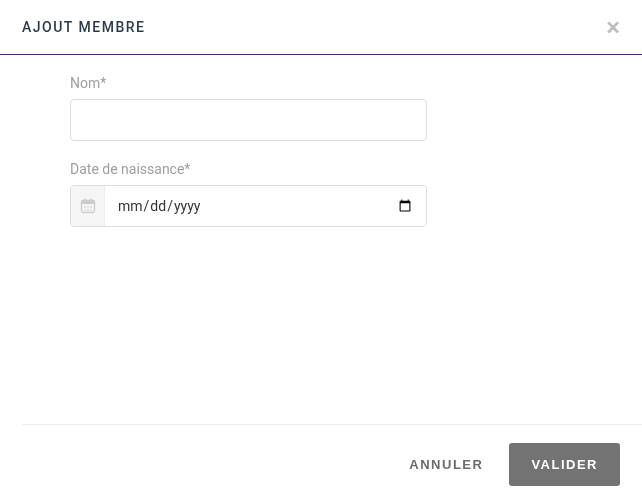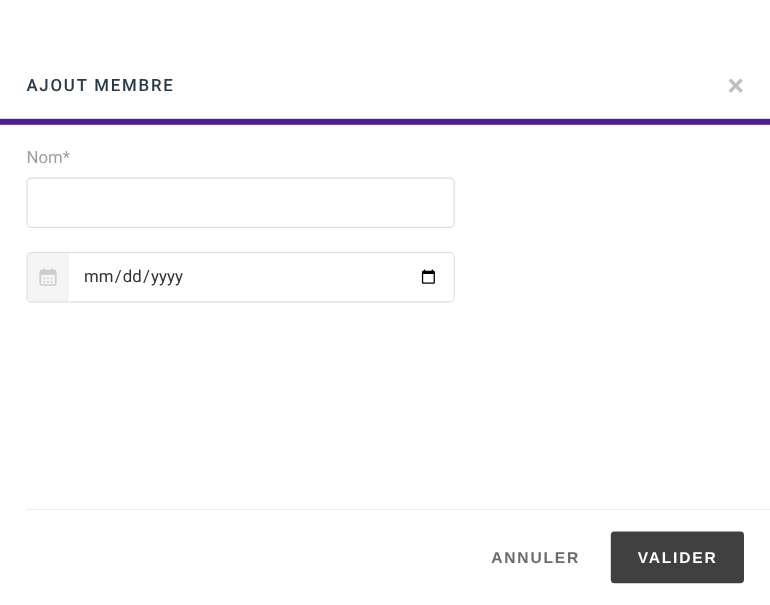--- a/index.html
+++ b/index.html
@@ -12,38 +12,38 @@
       background: #fff;
       width: 642px;
       height: 504px;
       position: relative;
     }
     .modal-header {
       display: flex;
       justify-content: space-between;
       align-items: center;
       padding: 14px 22px 14px 22px;
-      border-bottom: 5px solid #4c1d95;
-      margin-top: 45px;
+      border-bottom: 1px solid #4c1d95;
     }
     .modal-title {
       font-size: 14px;
       letter-spacing: 1.5px;
       color: #2b3a4a;
       font-weight: 500;
     }
     .close-btn {
       font-size: 26px;
       color: #bfbfbf;
       font-weight: 600;
       line-height: 1;
       cursor: pointer;
     }
     .modal-body {
       padding: 20px 10px 10px 22px;
+      margin-left: 48px;
     }
     .form-group {
       margin-bottom: 20px;
     }
     .form-label {
       display: block;
       font-size: 14px;
       color: #9e9e9e;
       margin-bottom: 8px;
       font-weight: 400;
@@ -104,21 +104,21 @@
       font-weight: 600;
       cursor: pointer;
       border: none;
       background: none;
     }
     .btn-cancel {
       color: #6b6b6b;
       padding: 10px 6px;
     }
     .btn-primary {
-      background: #404040;
+      background: #737373;
       color: #fff;
       padding: 14px 22px;
       border-radius: 3px;
     }
   </style>
 </head>
 <body>
 
 <div class="modal-header">
   <div class="modal-title">AJOUT MEMBRE</div>
@@ -126,20 +126,21 @@
 </div>
 
 <div class="modal-body">
   <div class="form-group">
     <label class="form-label">Nom*</label>
     <input type="text" class="form-input" value="" style="">
   </div>
 
 
   <div class="form-group">
+    <label class="form-label">Date de naissance*</label>
     <div class="date-wrapper">
       <div class="date-icon">
         <svg width="16" height="16" viewBox="0 0 16 16">
           <rect x="1.5" y="2.5" width="13" height="12" rx="1.5" fill="none" stroke="#ccc" stroke-width="1.3"></rect>
           <rect x="1.5" y="2.5" width="13" height="3.5" fill="#ccc"></rect>
           <rect x="4" y="0.5" width="1.5" height="3" rx="0.7" fill="#ccc"></rect>
           <rect x="10.5" y="0.5" width="1.5" height="3" rx="0.7" fill="#ccc"></rect>
           <circle cx="5" cy="9" r="0.8" fill="#ccc"></circle>
           <circle cx="8" cy="9" r="0.8" fill="#ccc"></circle>
           <circle cx="11" cy="9" r="0.8" fill="#ccc"></circle>

